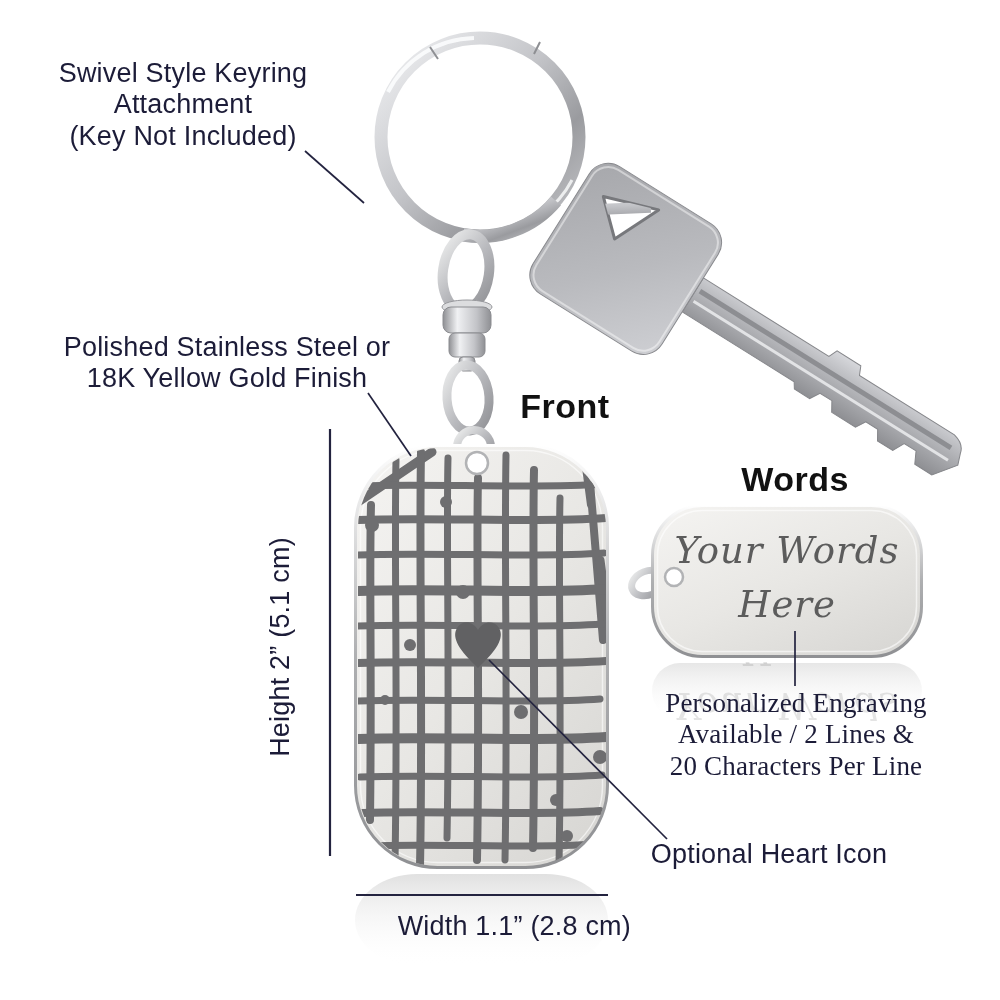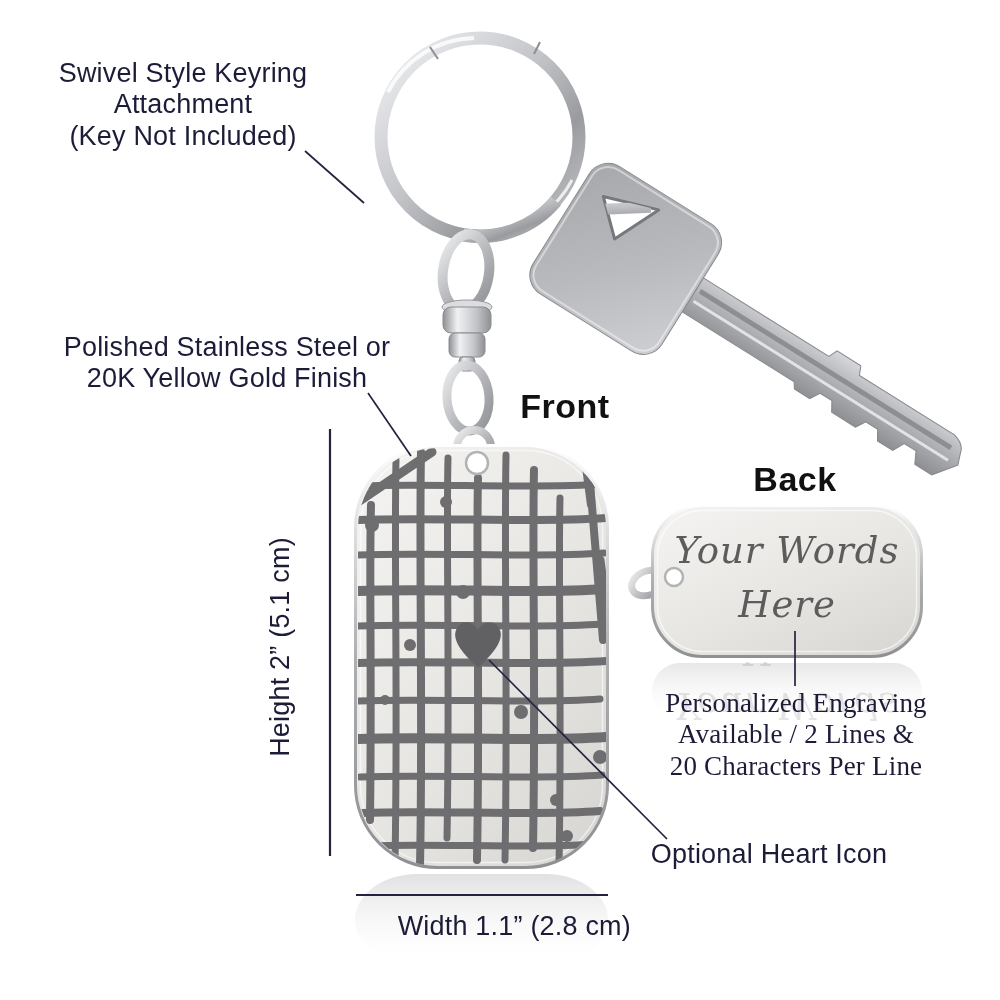--- a/index.html
+++ b/index.html
@@ -177,25 +177,25 @@
     <path d="M330,429 L330,856"></path>
     <path d="M356,895 L608,895"></path>
   </g>
 </svg>
 
 <div class="note" style="left:13px;top:58px;width:340px;">Swivel Style Keyring
 Attachment
 (Key Not Included)</div>
 
 <div class="note" style="left:37px;top:332px;width:380px;">Polished Stainless Steel or
-20K Yellow Gold Finish</div>
+18K Yellow Gold Finish</div>
 
 <div class="plabel" style="left:500px;top:387px;width:130px;">Front</div>
 
-<div class="plabel" style="left:735px;top:460px;width:120px;">Back</div>
+<div class="plabel" style="left:735px;top:460px;width:120px;">Words</div>
 
 <div class="script" style="left:667px;top:524px;width:240px;">Your Words
 Here</div>
 
 <div class="script script-reflection" style="left:667px;top:662px;width:240px;">Your Words
 Here</div>
 
 <div class="note" style="left:635px;top:688px;width:322px;font-family:Liberation Serif, serif;">Personalized Engraving
 Available / 2 Lines &amp;
 20 Characters Per Line</div>

